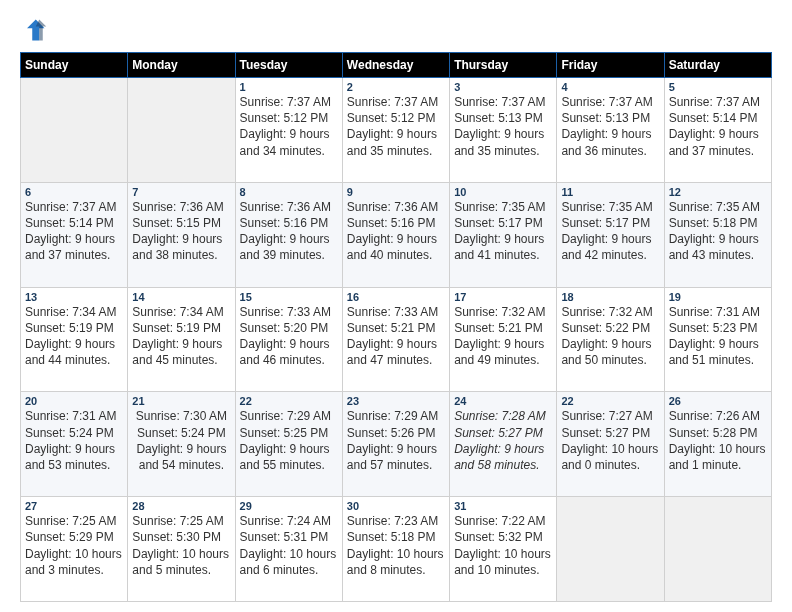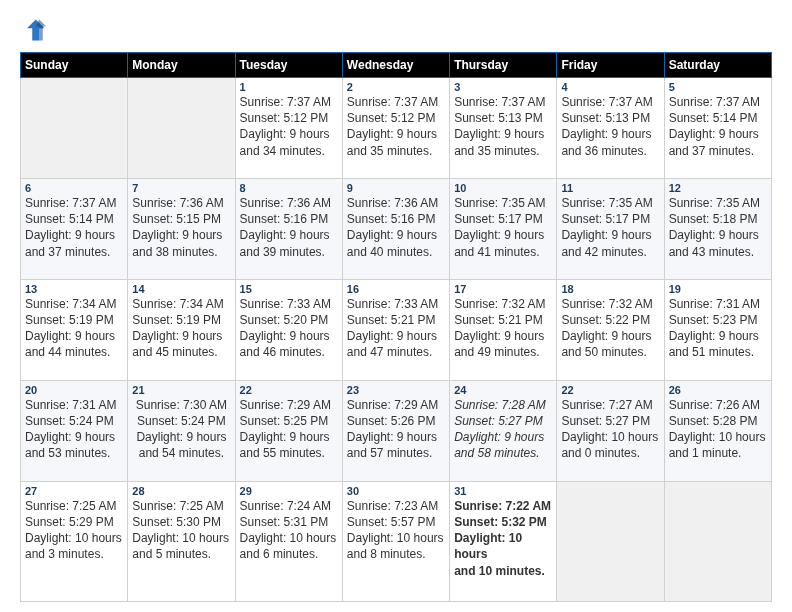--- a/index.html
+++ b/index.html
@@ -342,27 +342,27 @@
           <td>
             <div class="day-number">29</div>
             <div class="cell-text" style="white-space: pre-line;">Sunrise: 7:24 AM
 Sunset: 5:31 PM
 Daylight: 10 hours
 and 6 minutes.</div>
           </td>
           <td>
             <div class="day-number">30</div>
             <div class="cell-text" style="white-space: pre-line;">Sunrise: 7:23 AM
-Sunset: 5:57 PM
+Sunset: 5:18 PM
 Daylight: 10 hours
 and 8 minutes.</div>
           </td>
           <td>
             <div class="day-number">31</div>
-            <div class="cell-text" style="white-space: pre-line; font-weight: bold;">Sunrise: 7:22 AM
+            <div class="cell-text" style="white-space: pre-line;">Sunrise: 7:22 AM
 Sunset: 5:32 PM
 Daylight: 10 hours
 and 10 minutes.</div>
           </td>
           <td class="empty-cell"></td>
           <td class="empty-cell"></td>
         </tr>
       </tbody>
   </table>
 </div>

